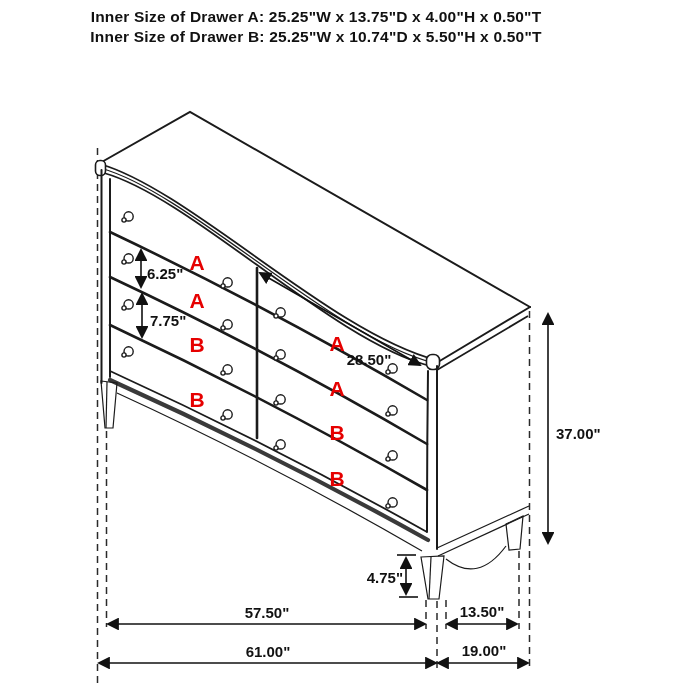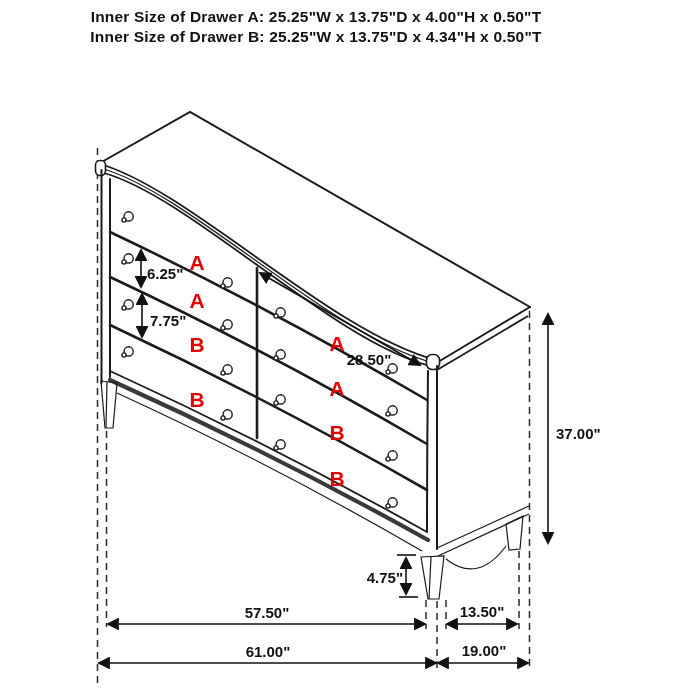--- a/index.html
+++ b/index.html
@@ -25,21 +25,21 @@
   .knob{stroke:#1b1b1b;fill:#fff;stroke-width:1.4;}
   .cap{stroke:#1b1b1b;fill:#fff;stroke-width:1.6;}
 </style>
 </head>
 <body>
 
 <div class="canvas">
 
   <div class="title-block">
     <div>Inner Size of Drawer A: 25.25"W x 13.75"D x 4.00"H x 0.50"T</div>
-    <div>Inner Size of Drawer B: 25.25"W x 13.75"D x 4.34"H x 0.50"T</div>
+    <div>Inner Size of Drawer B: 25.25"W x 10.74"D x 5.50"H x 0.50"T</div>
   </div>
 
   <svg class="diagram" width="700" height="700" viewBox="0 0 700 700">
     <defs>
       <marker id="ah" viewBox="0 0 10 10" refX="8.5" refY="5" markerWidth="8" markerHeight="8" orient="auto-start-reverse">
         <path d="M0,0 L10,5 L0,10 z" fill="#111"></path>
       </marker>
       <g id="knob">
         <circle class="knob" cx="0.6" cy="-0.6" r="4.6"></circle>
         <circle class="knob" cx="-4" cy="3" r="2.1"></circle>

